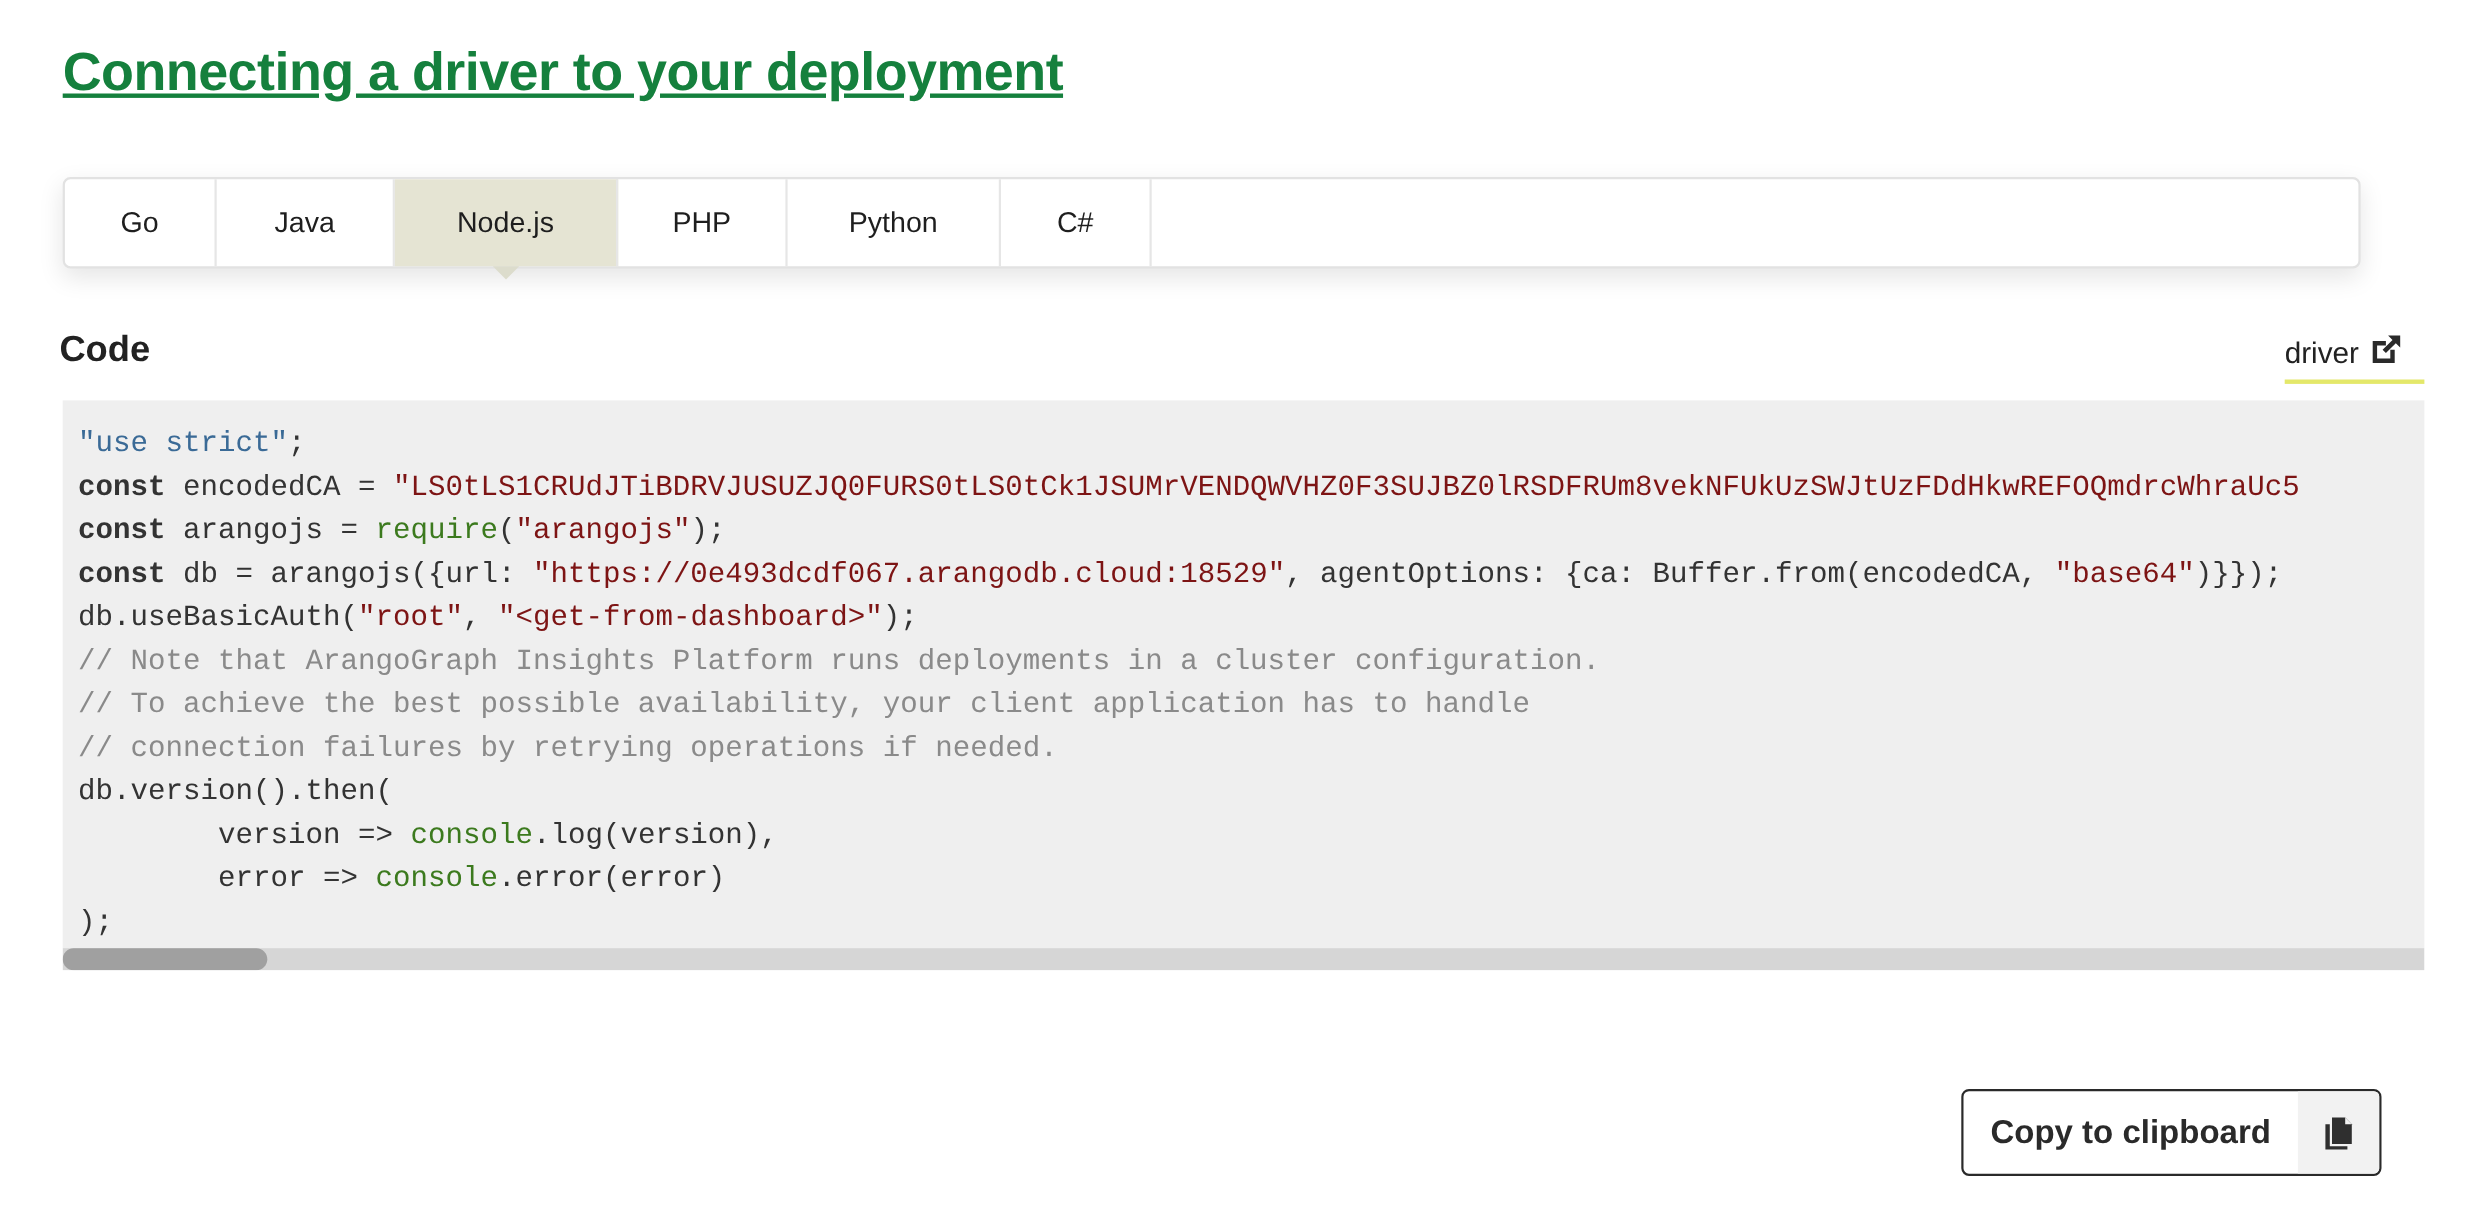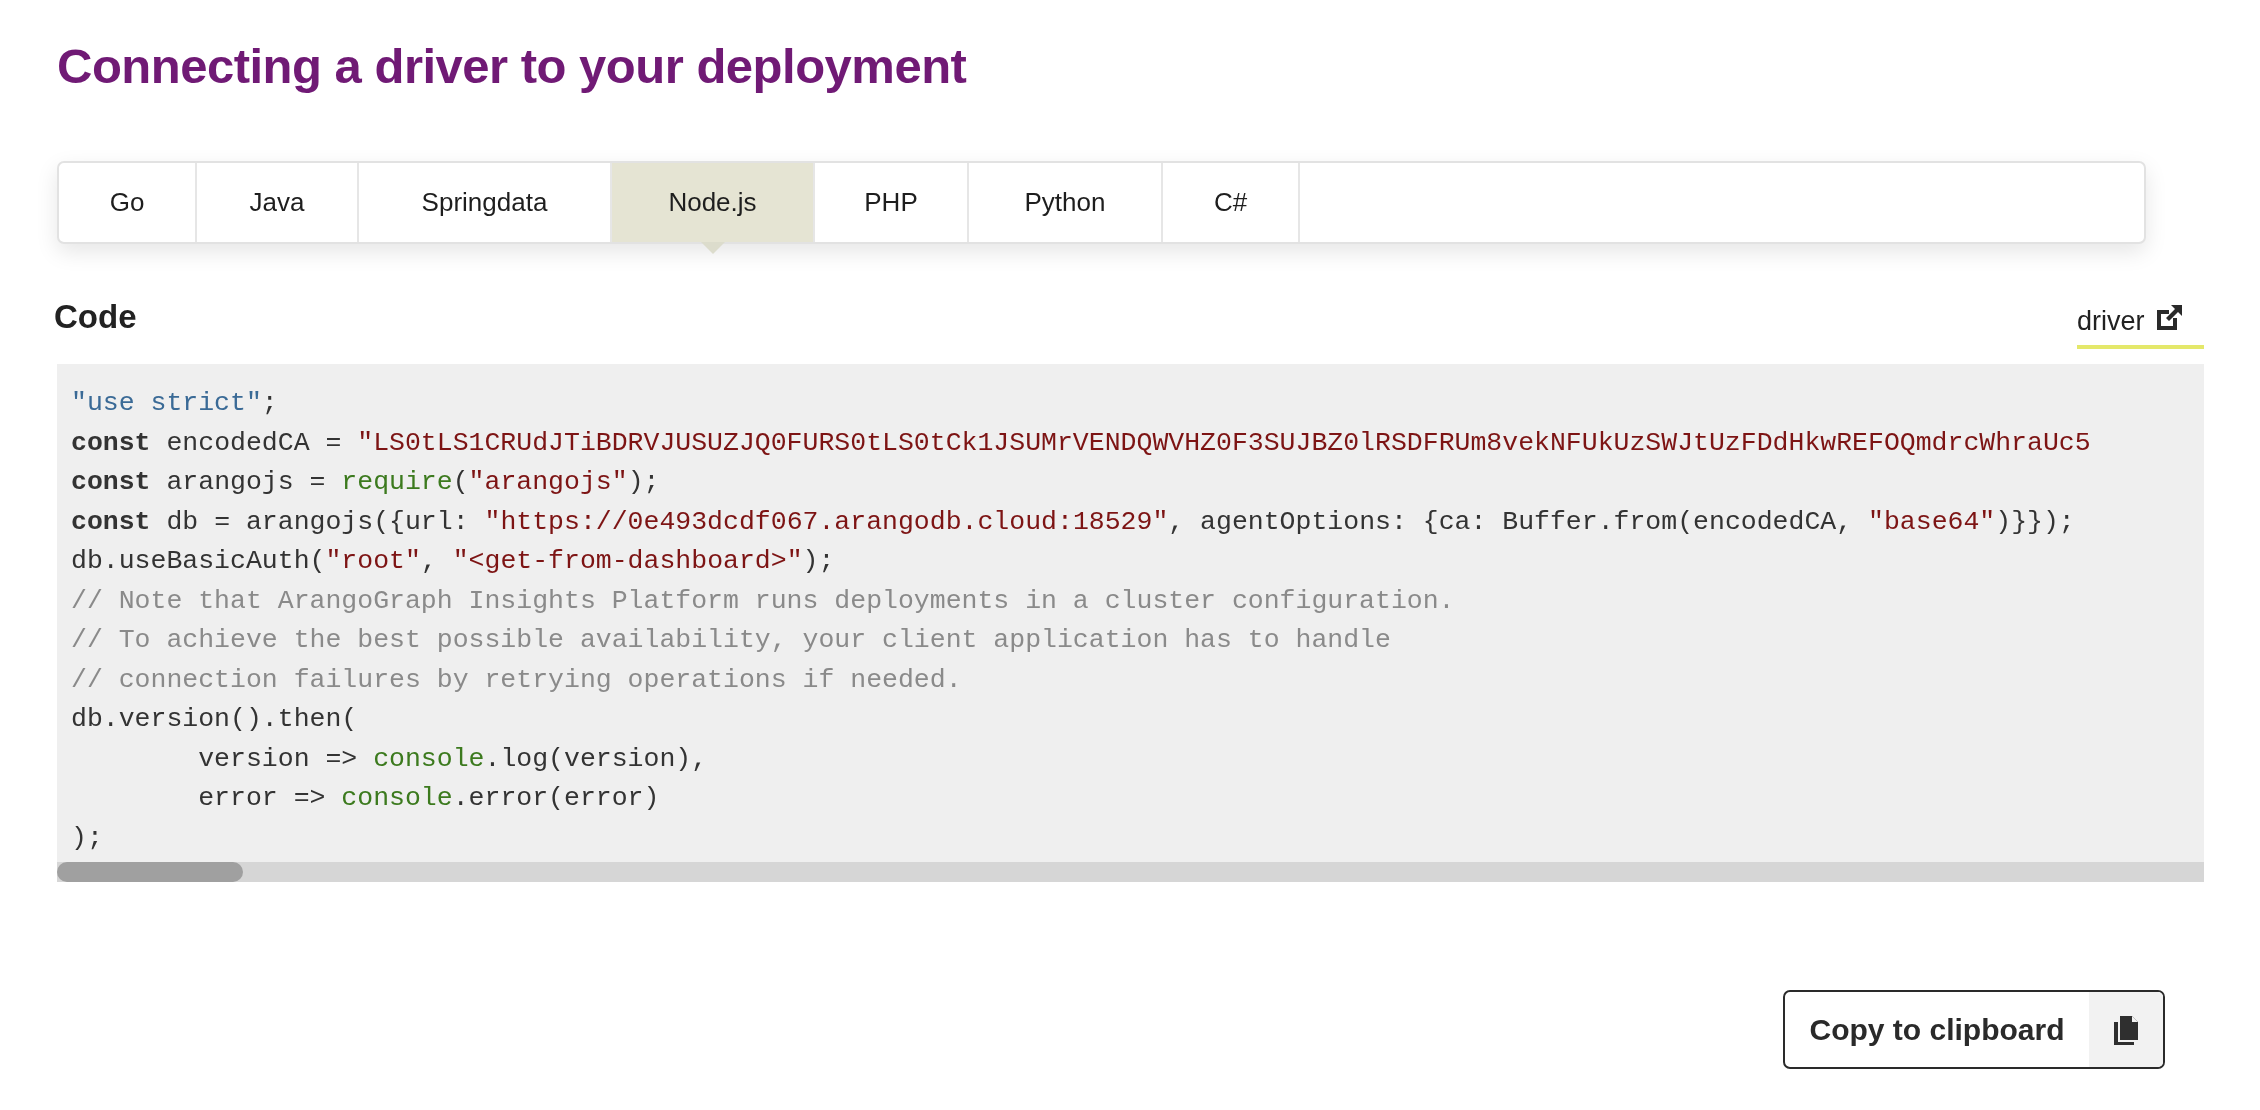--- a/index.html
+++ b/index.html
@@ -1,22 +1,23 @@
 <!DOCTYPE html>
 <html><head>
 <meta charset="utf-8">
 <style>
   * { box-sizing: border-box; margin: 0; padding: 0; }
   html, body { width: 2260px; height: 1110px; background: #ffffff; overflow: hidden; }
   body { font-family: "DejaVu Sans", sans-serif; color: #2a2a2a; position: relative; }
 
   .page-title {
     position: absolute; left: 57px; top: 38px;
-    font-size: 49px; font-weight: 600; letter-spacing: -0.5px; color: #701a75;
+    font-size: 49px; font-weight: 600; letter-spacing: -0.5px; color: #15803d;
     font-family: "Liberation Sans", sans-serif;
+    text-decoration: underline;
   }
 
   .tabbar {
     position: absolute; left: 57px; top: 161px; width: 2089px; height: 83px;
     background: #fff; border: 2px solid #e2e2e2; border-radius: 7px;
     box-shadow: 0 8px 22px rgba(0,0,0,0.10);
     display: flex;
   }
   .tab {
     height: 100%; display: flex; align-items: center; justify-content: center;
@@ -87,21 +88,20 @@
   .copy-icon-wrap svg { width: 28px; height: 32px; }
 </style>
 </head>
 <body>
 
 <h1 class="page-title">Connecting a driver to your deployment</h1>
 
 <div class="tabbar">
   <div class="tab tab-go">Go</div>
   <div class="tab tab-java">Java</div>
-  <div class="tab tab-springdata">Springdata</div>
   <div class="tab tab-nodejs active">Node.js</div>
   <div class="tab tab-php">PHP</div>
   <div class="tab tab-python">Python</div>
   <div class="tab tab-csharp">C#</div>
 </div>
 
 <h2 class="code-heading">Code</h2>
 
 <a class="driver-link">
   <span>driver</span>

